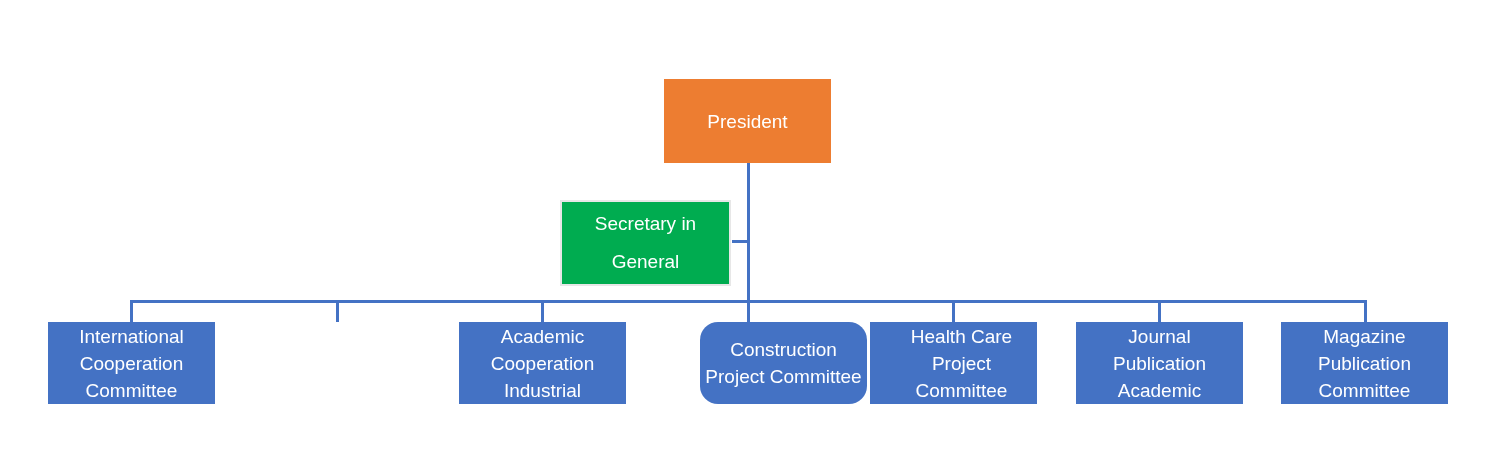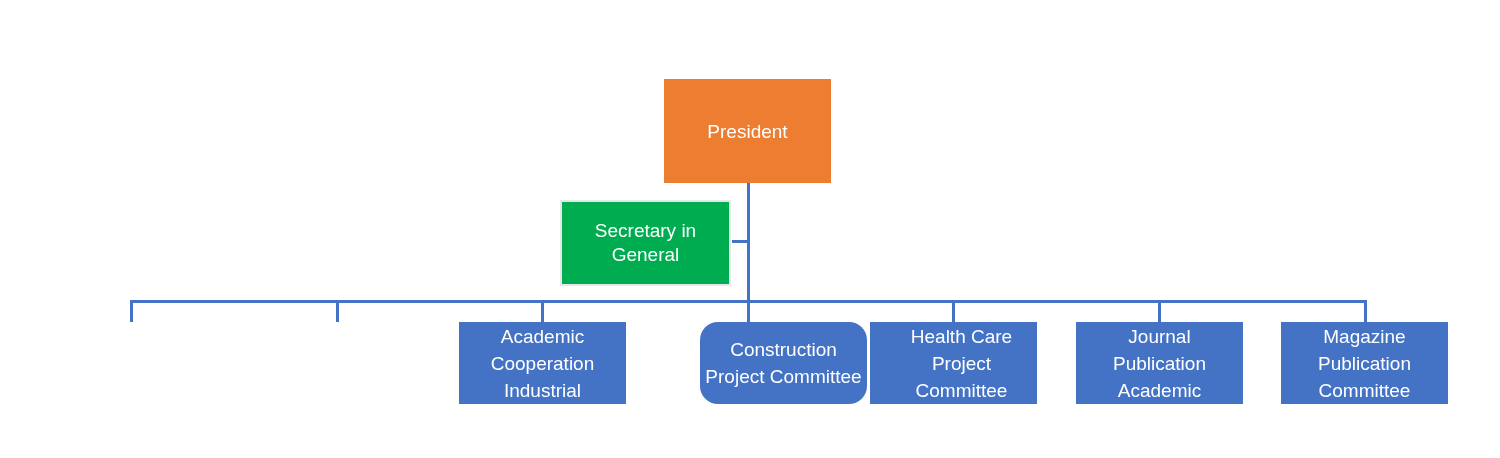--- a/index.html
+++ b/index.html
@@ -29,29 +29,29 @@
     align-items: center;
     justify-content: center;
     text-align: center;
     color: #ffffff;
     font-size: 19px;
     line-height: 27px;
     box-sizing: border-box;
   }
   .node-president {
     left: 664px; top: 79px;
-    width: 167px; height: 104px;
+    width: 167px; height: 84px;
     background: #ED7D31;
   }
   .node-secretary {
     left: 560px; top: 200px;
     width: 171px; height: 86px;
     background: #00AC50;
     border: 2px solid #E7E7E7;
-    line-height: 24px;
+    line-height: 38px;
   }
   .node-committee {
     top: 322px;
     width: 167px; height: 82px;
     background: #4472C4;
   }
   .label { display: block; padding: 0 4px; }
 </style>
 </head>
 <body>
@@ -70,20 +70,23 @@
   <div class="conn v" style="left:1364px; top:300px; height:22px;"></div>
 
   <div class="node node-president">
     <span class="label">President</span>
   </div>
 
   <div class="node node-secretary">
     <span class="label">Secretary in General</span>
   </div>
 
+  <div class="node node-committee" style="left:48px;">
+    <span class="label">International Cooperation Committee</span>
+  </div>
   <div class="node node-committee" style="left:459px;">
     <span class="label">Academic Cooperation Industrial</span>
   </div>
   <div class="node node-committee" style="left:700px;border-radius:18px;">
     <span class="label">Construction Project Committee</span>
   </div>
   <div class="node node-committee" style="left:870px;padding-left:16px;">
     <span class="label">Health Care Project Committee</span>
   </div>
   <div class="node node-committee" style="left:1076px;">

